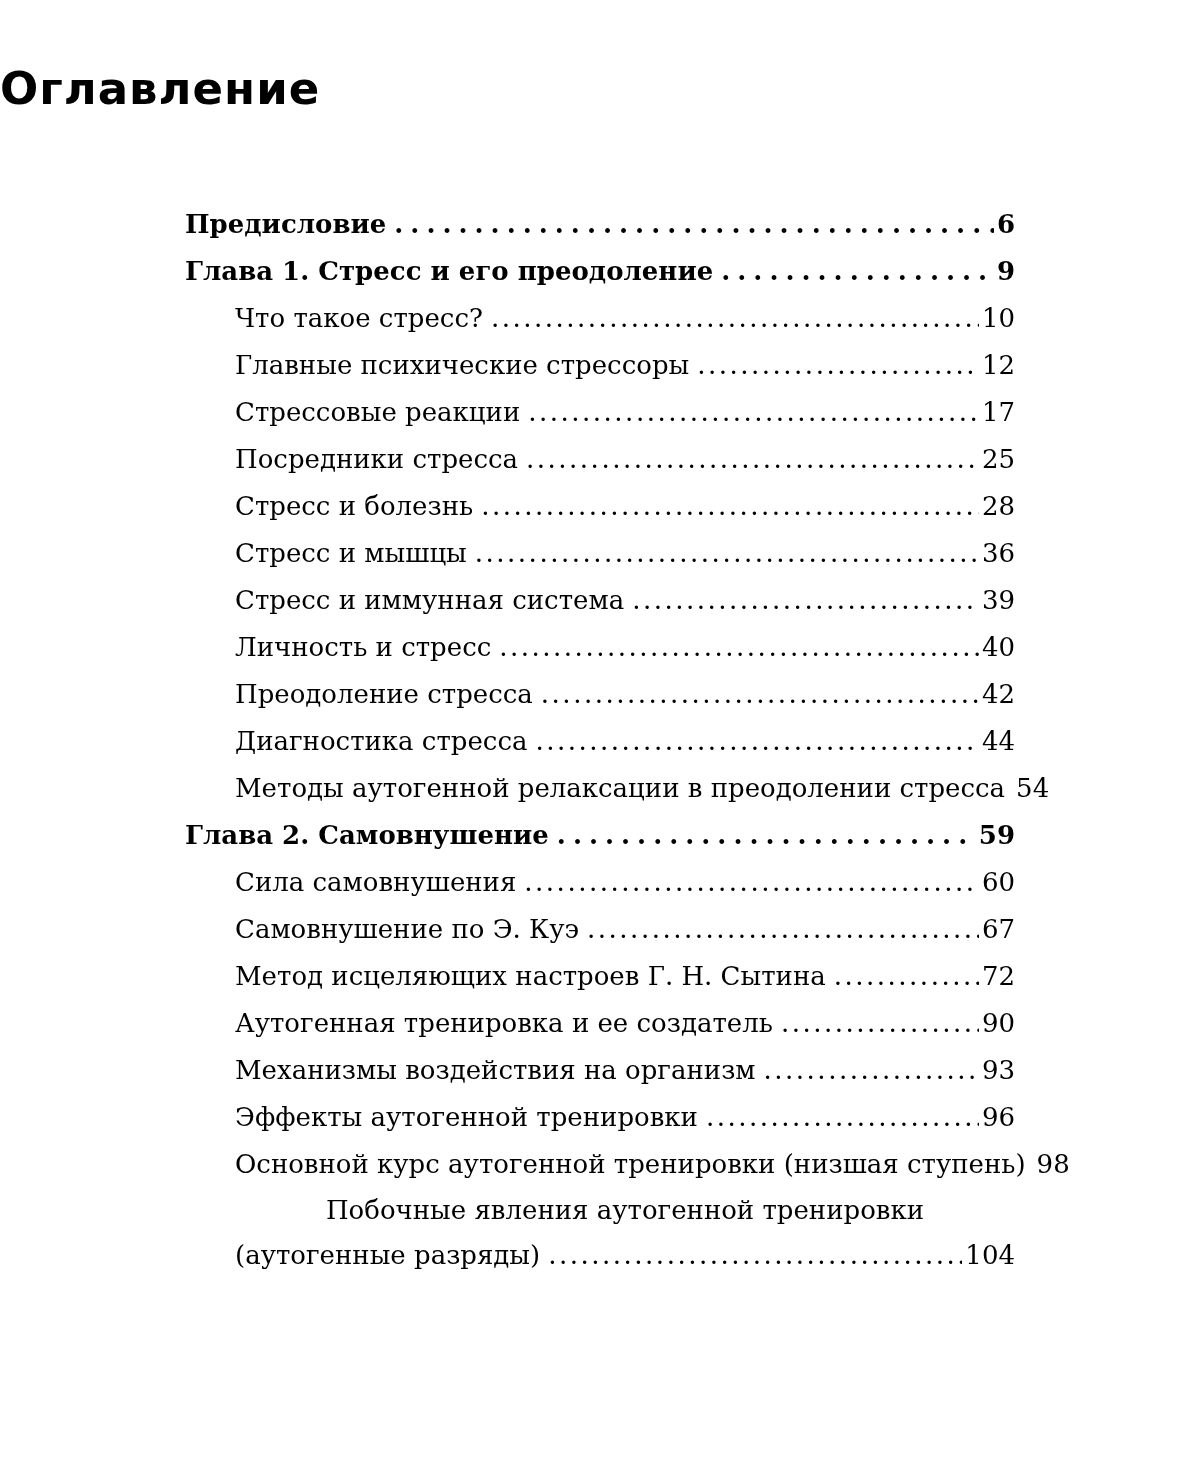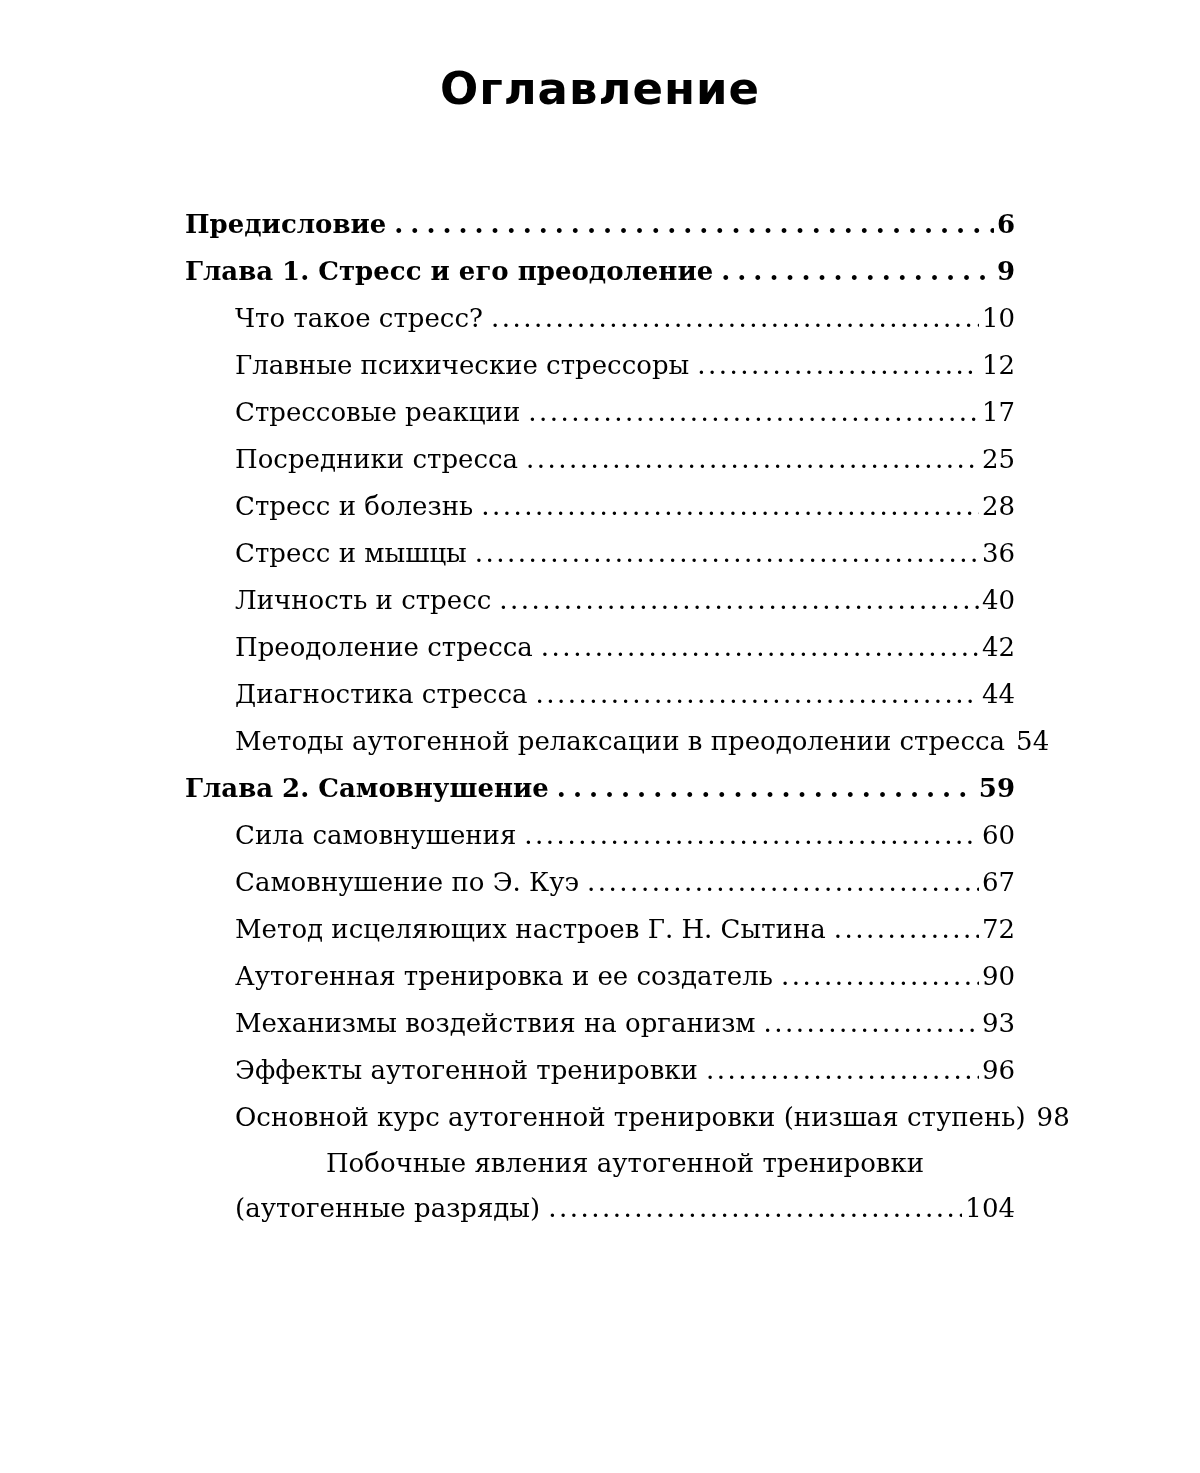--- a/index.html
+++ b/index.html
@@ -15,21 +15,20 @@
     overflow: hidden;
   }
   .page {
     width: 1200px;
     height: 1473px;
     position: relative;
   }
   .title {
     margin: 0;
     padding-top: 66px;
-    text-align: center;
     font-family: "DejaVu Sans", "Liberation Sans", sans-serif;
     font-size: 45px;
     font-weight: 800;
     line-height: 1;
     letter-spacing: 1px;
   }
   .toc {
     margin-top: 90px;
     margin-left: 185px;
     width: 830px;
@@ -113,20 +112,25 @@
     <span class="label">Стресс и болезнь</span>
     <span class="leader"></span>
     <span class="pagenum">28</span>
   </div>
       <div class="toc-entry section indent">
     <span class="label">Стресс и мышцы</span>
     <span class="leader"></span>
     <span class="pagenum">36</span>
   </div>
       <div class="toc-entry section indent">
+    <span class="label">Стресс и иммунная система</span>
+    <span class="leader"></span>
+    <span class="pagenum">39</span>
+  </div>
+      <div class="toc-entry section indent">
     <span class="label">Личность и стресс</span>
     <span class="leader"></span>
     <span class="pagenum">40</span>
   </div>
       <div class="toc-entry section indent">
     <span class="label">Преодоление стресса</span>
     <span class="leader"></span>
     <span class="pagenum">42</span>
   </div>
       <div class="toc-entry section indent">

